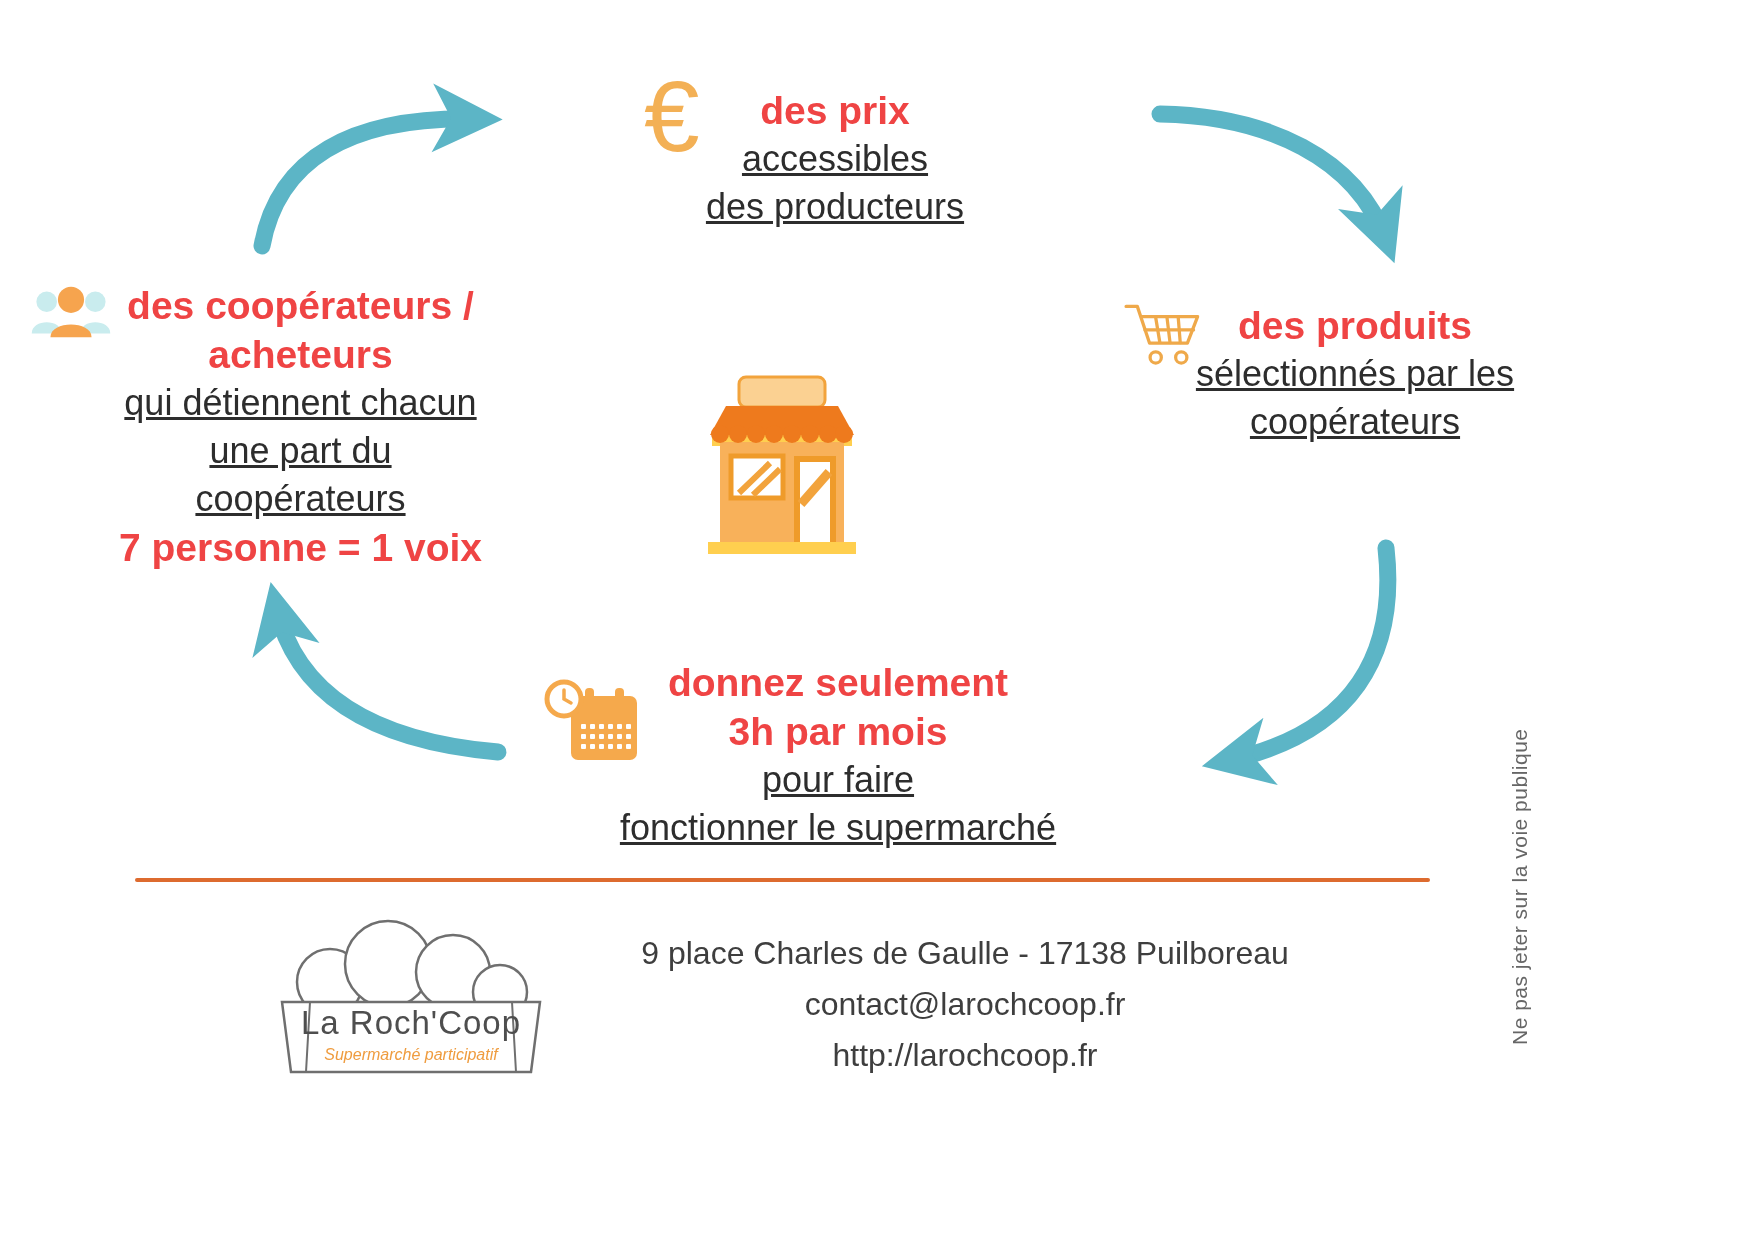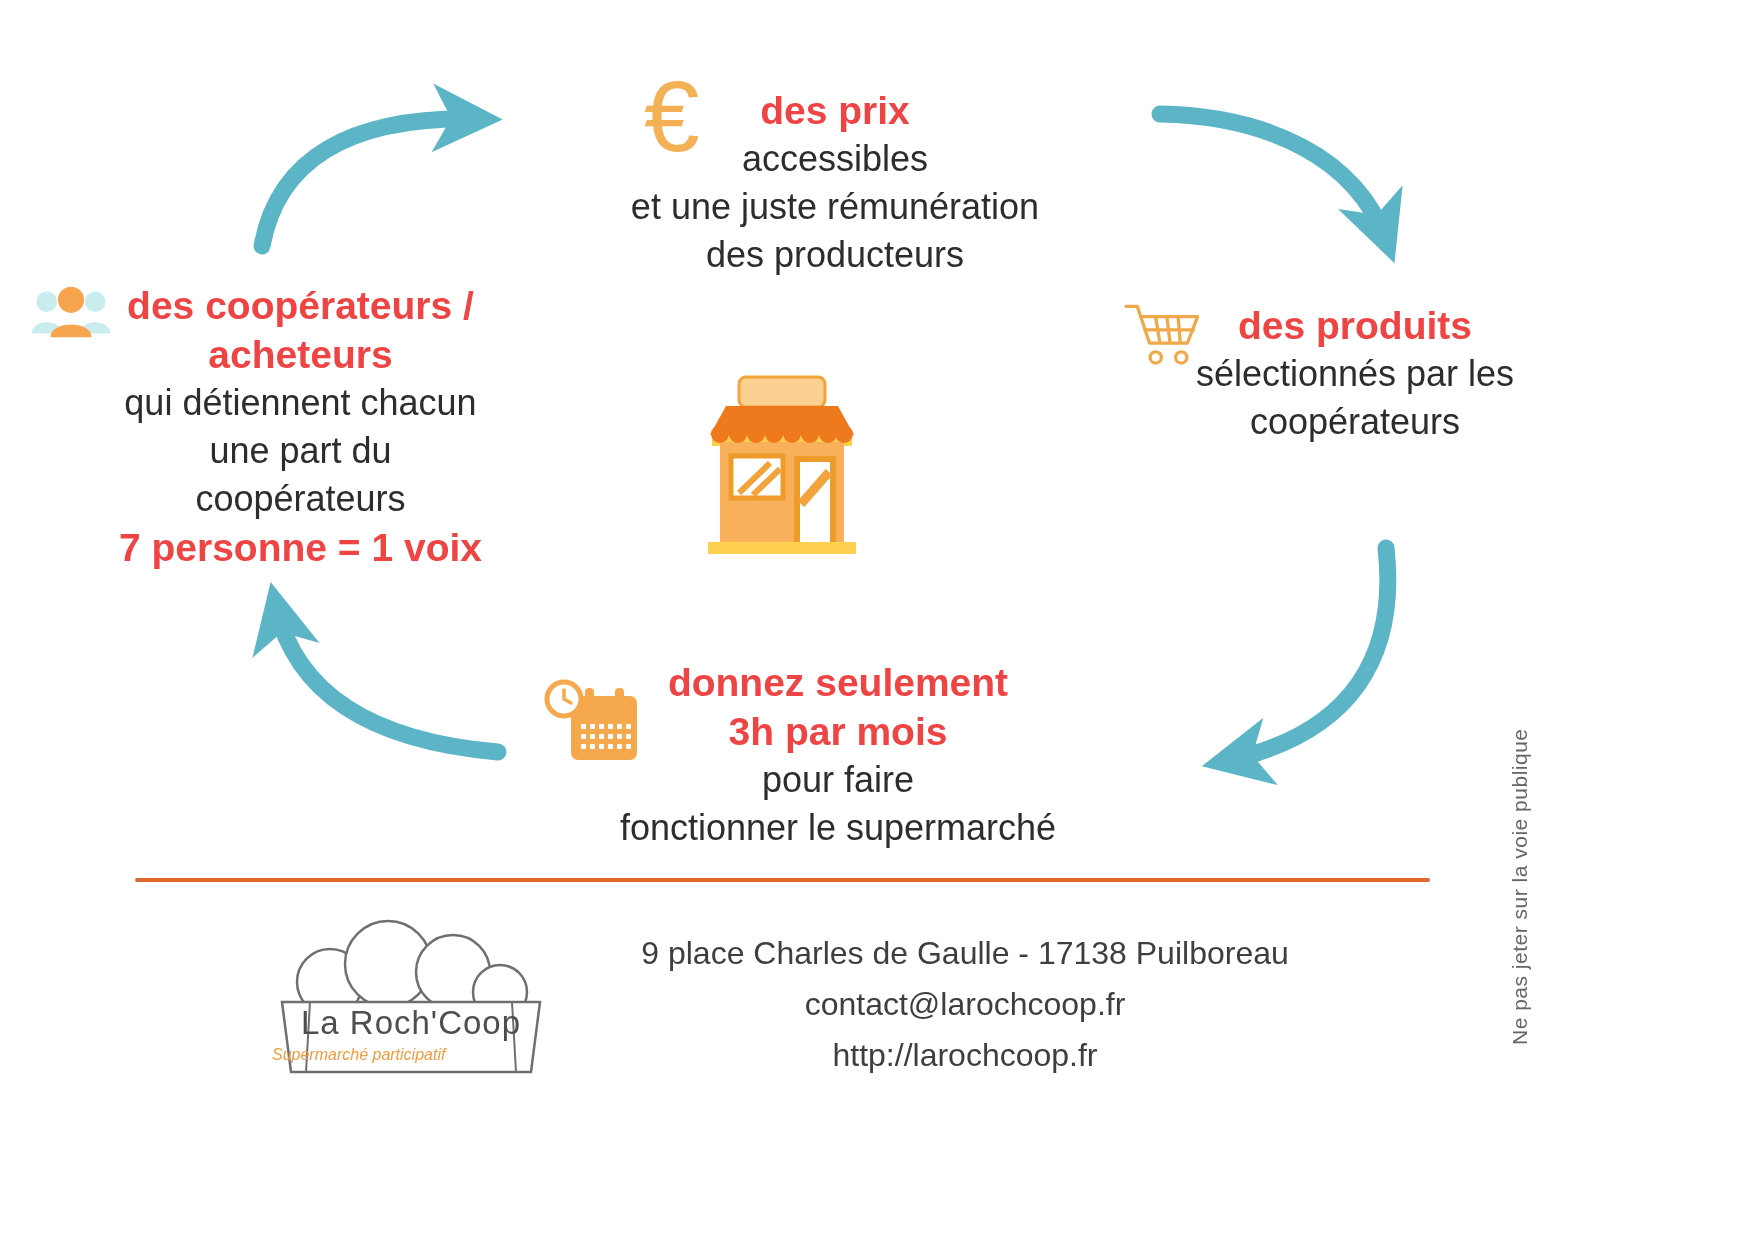--- a/index.html
+++ b/index.html
@@ -14,21 +14,21 @@
     color: #2f2f2f;
   }
   .arrows-svg {
     position: absolute;
     left: 0; top: 0;
     width: 1748px; height: 1240px;
     pointer-events: none;
   }
   .block { position: absolute; text-align: center; }
   .block .title { font-weight: 700; font-size: 39px; line-height: 49px; color: #ef4444; }
-  .block .line  { font-weight: 400; font-size: 36px; line-height: 48px; color: #2d2d2d; }
+  .block .line  { font-weight: 400; font-size: 36px; line-height: 48px; color: #2d2d2d; text-decoration: underline; }
 
   .block-prices      { left: 540px;  top: 86px;  width: 590px; }
   .block-products    { left: 1125px; top: 301px; width: 460px; }
   .block-cooperators { left: 58px;   top: 281px; width: 485px; }
   .block-volunteer   { left: 558px;  top: 658px; width: 560px; text-align: center; }
 
   .icon-abs { position: absolute; }
   .euro-glyph {
     position: absolute;
     left: 644px; top: 66px;
@@ -73,20 +73,21 @@
     text-align: center;
     font-size: 33px;
     font-weight: 400;
     color: #4e4e4e;
     letter-spacing: 1px;
   }
   .logo-tagline {
     position: absolute;
     left: 0; top: 130px;
     width: 100%;
+    text-align: center;
     font-size: 16px;
     font-style: italic;
     color: #ef9c3f;
   }
 
   .side-note {
     position: absolute;
     left: 1508px; top: 698px;
     width: 44px; height: 378px;
     writing-mode: vertical-rl;
@@ -112,21 +113,20 @@
     <path d="M 1160 114 C 1268 116 1356 158 1386 240" fill="none" stroke="#5cb5c6" stroke-width="17" stroke-linecap="round" marker-end="url(#ah)"></path>
     <path d="M 1386 548 C 1398 656 1352 734 1226 761" fill="none" stroke="#5cb5c6" stroke-width="17" stroke-linecap="round" marker-end="url(#ah)"></path>
     <path d="M 498 752 C 382 742 297 700 276 606" fill="none" stroke="#5cb5c6" stroke-width="17" stroke-linecap="round" marker-end="url(#ah)"></path>
   </svg>
 
   <span class="euro-glyph">€</span>
 
   <div class="block block-prices">
     <div class="title">des prix</div>
     <div class="line">accessibles</div>
-    <div class="line">et une juste rémunération</div>
     <div class="line">des producteurs</div>
   </div>
 
   <svg class="icon-abs cart-icon" viewBox="0 0 92 76">
     <g fill="none" stroke="#efa94a" stroke-width="3.2" stroke-linecap="round" stroke-linejoin="round">
       <path d="M4 10 L15 10 L27 46 L64 46 L74 20 L19 20"></path>
       <path d="M33 21 L37 45 M44 20.5 L47 45.5 M55 20.5 L57 45.5"></path>
       <path d="M22.5 33 L70 33"></path>
       <circle cx="33" cy="60" r="5.5"></circle>
       <circle cx="58" cy="60" r="5.5"></circle>

